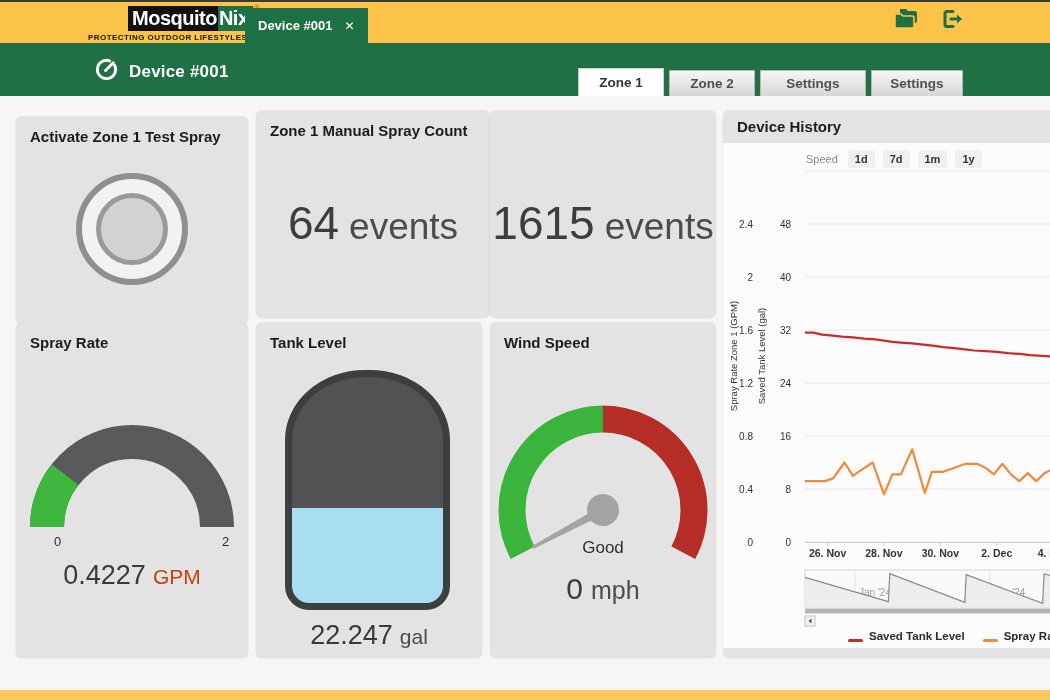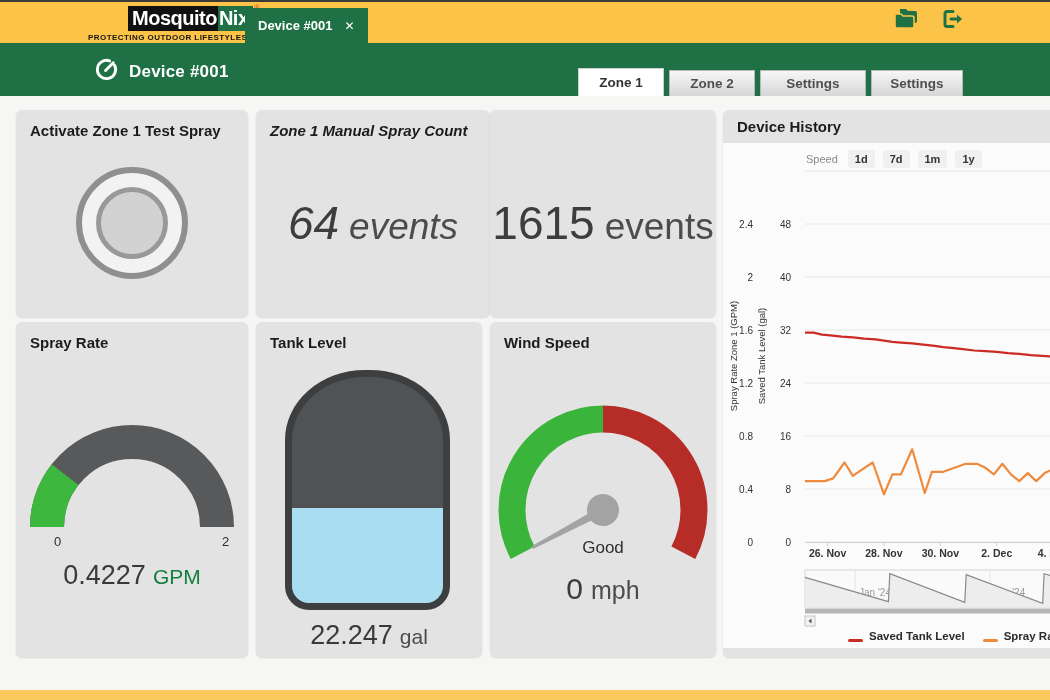--- a/index.html
+++ b/index.html
@@ -25,41 +25,41 @@
   .header-title{position:absolute;left:94px;top:14px;display:flex;align-items:center;gap:10px;color:#fff;
     font-size:17px;font-weight:700;letter-spacing:0.2px;}
   .tabs{position:absolute;left:578px;bottom:0;display:flex;align-items:flex-end;gap:5px;}
   .tab{height:25px;display:flex;align-items:center;justify-content:center;font-size:13.5px;font-weight:700;
     color:#4f4f4f;background:linear-gradient(#f7f7f7,#d6d6d6);border:1px solid #b7b7b7;border-bottom:none;cursor:pointer;}
   .tab.active{height:27px;background:#fff;border-color:#cfcfcf;color:#333;}
   .tab.w1{width:84px}.tab.w2{width:84px}.tab.w3{width:104px}.tab.w4{width:90px}
   
   .card{position:absolute;background:#e3e3e3;border-radius:6px;box-shadow:0 1px 2px rgba(0,0,0,.12);}
   .card-title{padding:12px 14px 0 14px;font-size:15px;font-weight:600;color:#1c1c1c;}
-  #card-test{left:16px;top:110px;width:232px;height:207px;}
-  #card-manual{left:256px;top:110px;width:234px;height:207px;font-style:italic;}
+  #card-test{left:16px;top:116px;width:232px;height:207px;}
+  #card-manual{left:256px;top:110px;width:234px;height:207px;}
   #card-sched{left:490px;top:110px;width:226px;height:207px;}
   #card-spray{left:16px;top:322px;width:232px;height:335px;}
   #card-tank{left:256px;top:322px;width:226px;height:335px;}
   #card-wind{left:490px;top:322px;width:226px;height:335px;}
   #card-history{left:723px;top:110px;width:360px;height:547px;border-radius:6px 0 0 6px;}
   .bigstat{position:absolute;left:0;right:0;top:86px;text-align:center;white-space:nowrap;color:#3d3d3d;}
   .bigstat .num{font-size:46px;font-weight:400;}
   .bigstat .unit{font-size:37px;font-weight:300;color:#4c4c4c;margin-left:10px;}
   
   .spray-btn{position:absolute;left:60px;top:57px;width:112px;height:112px;border-radius:50%;
     background:#f2f2f2;border:6px solid #8f8f8f;box-sizing:border-box;display:flex;align-items:center;justify-content:center;cursor:pointer;}
   .spray-btn-inner{width:72px;height:72px;border-radius:50%;background:#d2d2d2;border:5px solid #999;box-sizing:border-box;}
   
   .gauge-svg{position:absolute;left:0;top:81px;}
   .gauge-min{position:absolute;left:38px;top:212px;font-size:13px;color:#2e2e2e;}
   .gauge-max{position:absolute;left:206px;top:212px;font-size:13px;color:#2e2e2e;}
   .gauge-value{position:absolute;left:0;right:0;top:238px;text-align:center;color:#3a3a3a;white-space:nowrap;}
   .gauge-value .num{font-size:27px;font-weight:400;}
-  .gauge-value .unit{font-size:21px;font-weight:300;color:#15803d;margin-left:7px;}
+  .gauge-value .unit{font-size:21px;font-weight:300;color:#c2410c;margin-left:7px;}
   
   .tank{position:absolute;left:29px;top:48px;width:165px;height:240px;background:#515254;
     border:7px solid #3d3e40;box-sizing:border-box;border-radius:80px 80px 24px 24px / 70px 70px 24px 24px;overflow:hidden;}
   .tank-liquid{position:absolute;left:0;right:0;bottom:0;background:#a9def2;}
   .tank-value{position:absolute;left:0;right:0;top:298px;text-align:center;color:#3a3a3a;white-space:nowrap;}
   .tank-value .num{font-size:27px;}
   .tank-value .unit{font-size:21px;font-weight:300;color:#4c4c4c;margin-left:7px;}
   
   .wind-svg{position:absolute;left:1px;top:76px;}
   .wind-good{position:absolute;left:0;right:0;top:216px;text-align:center;font-size:17px;color:#2e2e2e;}

